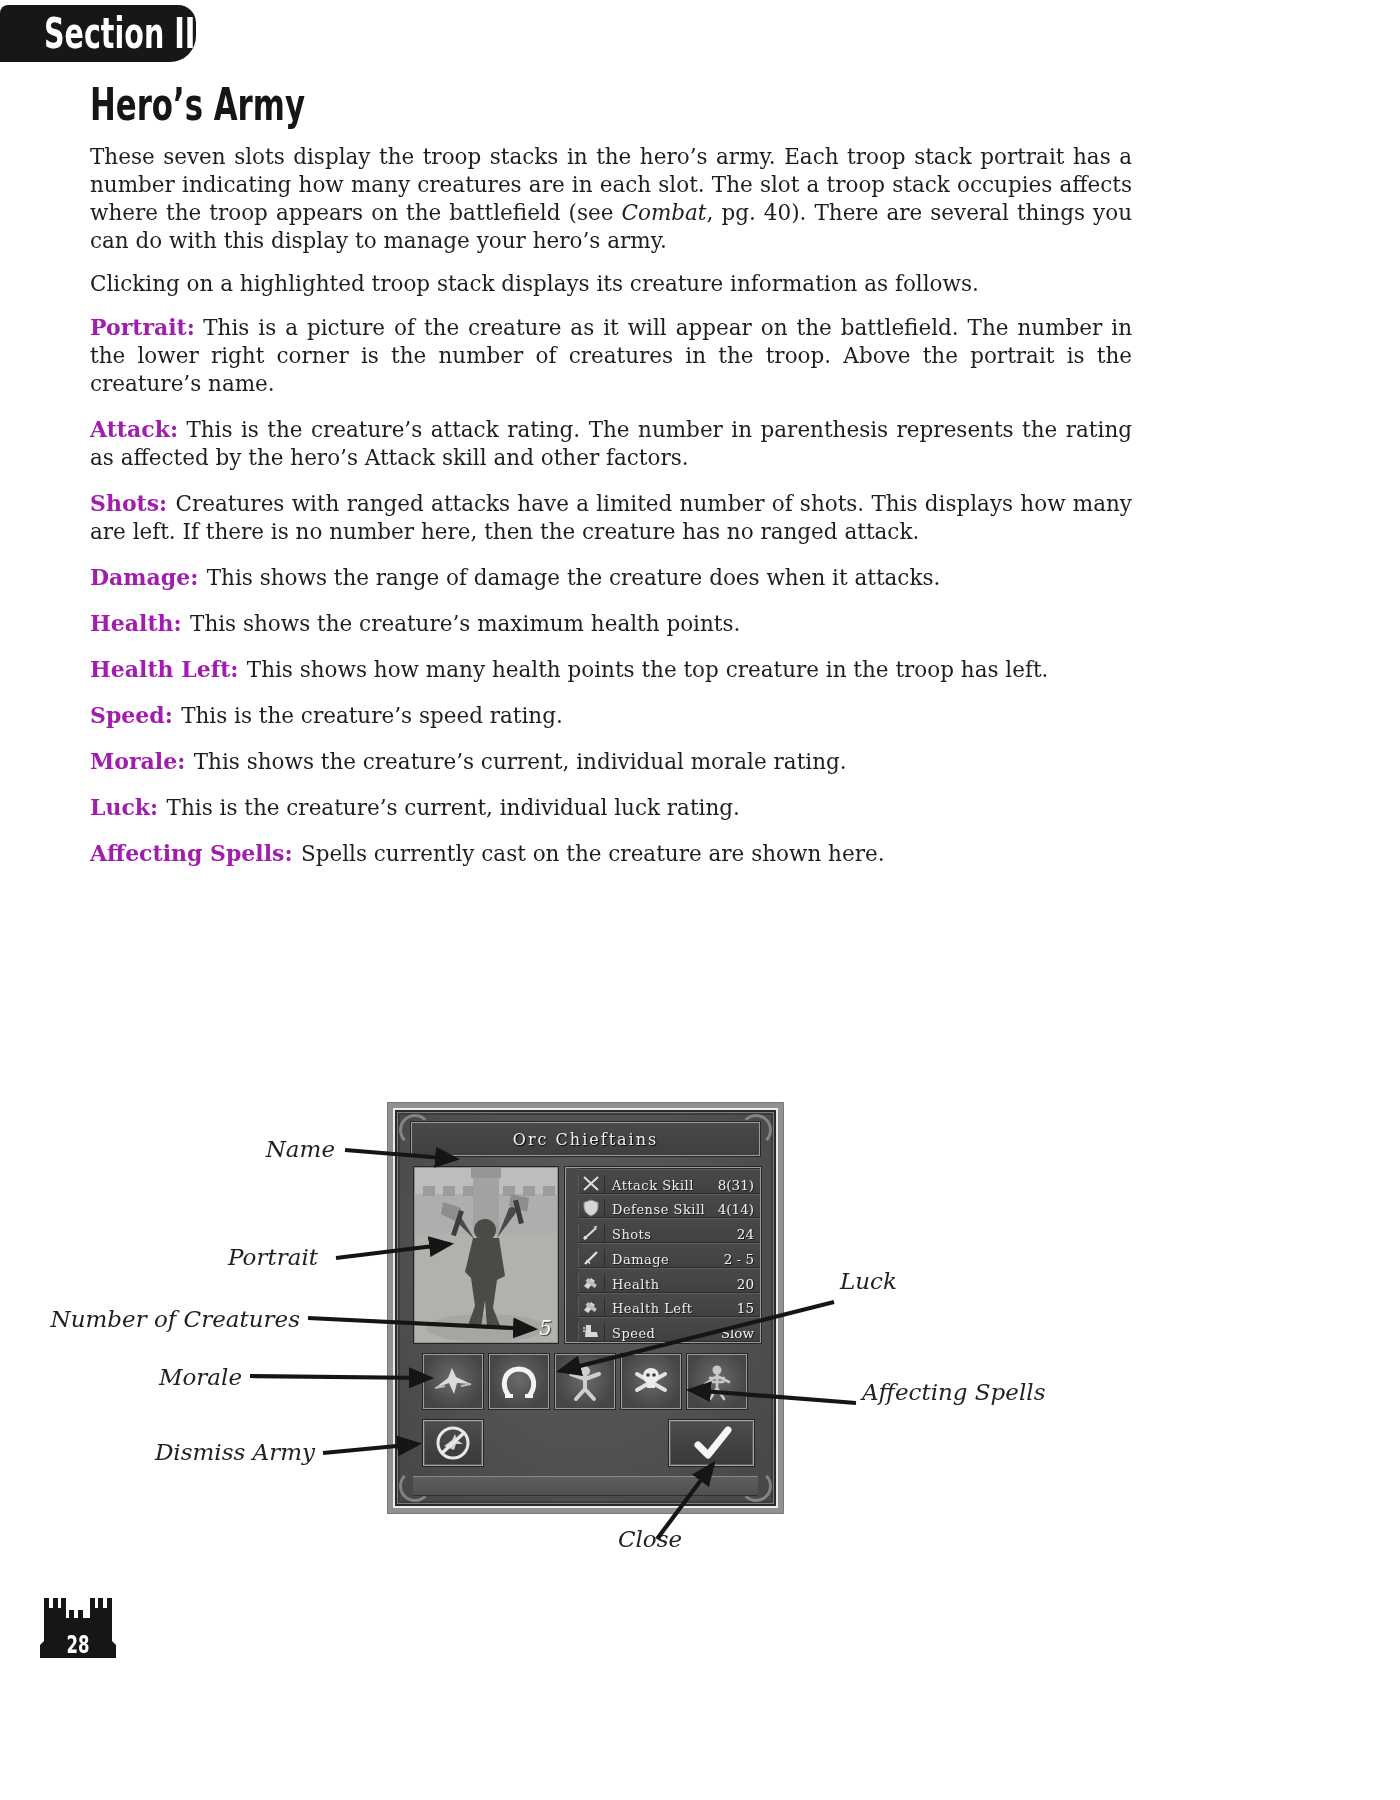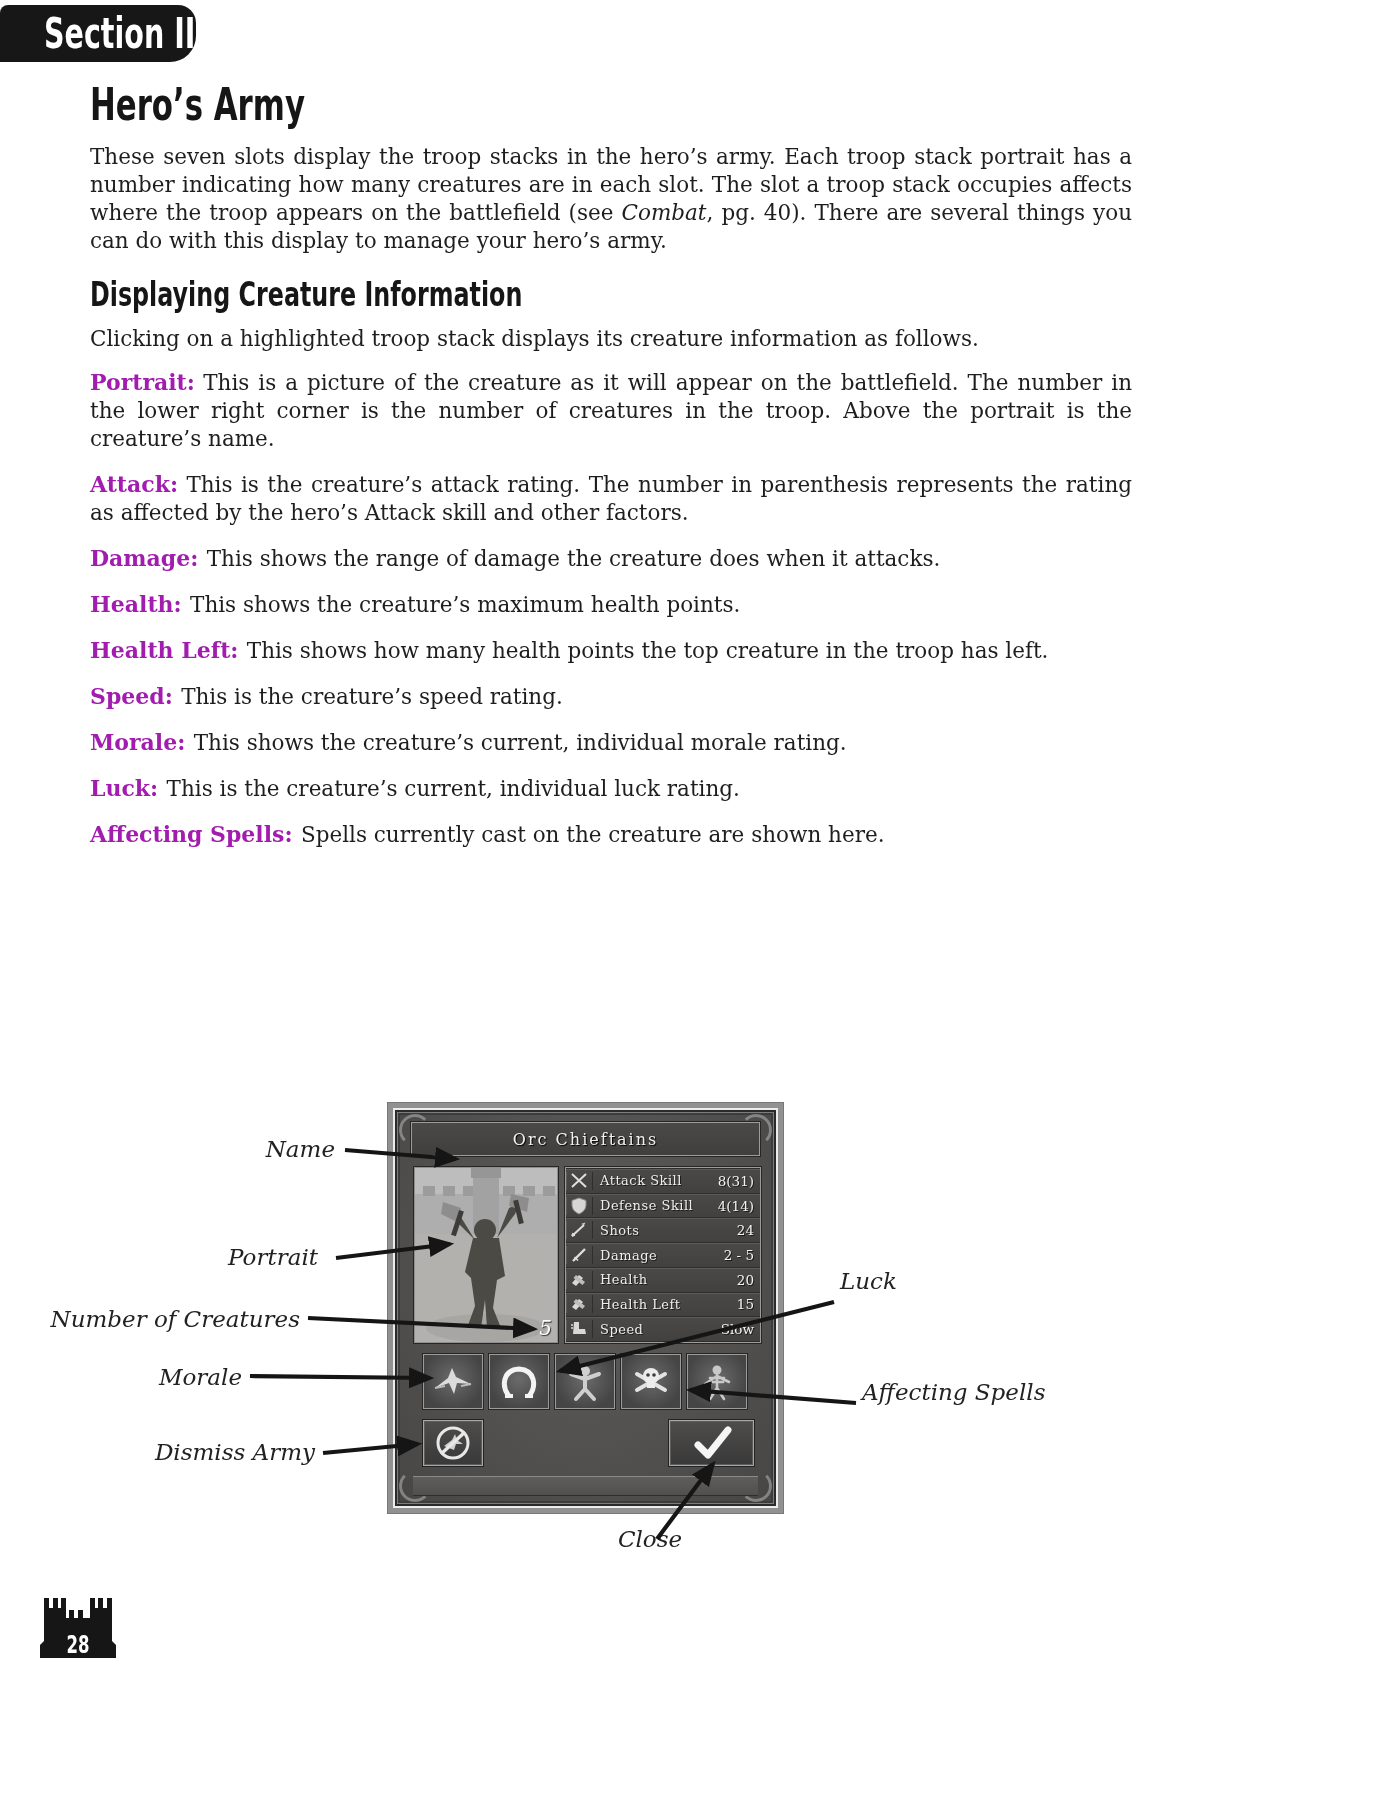--- a/index.html
+++ b/index.html
@@ -70,23 +70,24 @@
   .portrait svg{display:block;}
   .stack-count{
     position:absolute;right:5px;bottom:2px;color:#fdfdfd;font-style:italic;
     font-size:20px;text-shadow:1px 1px 1px #333;
   }
   .stats{
     position:absolute;left:168px;top:55px;right:13px;height:176px;
     display:flex;flex-direction:column;
   }
   .stat-row{
-    flex:1;display:flex;align-items:center;
+    flex:1;display:flex;align-items:flex-end;
     border-bottom:1px solid #2e2e2e;box-shadow:inset 0 1px 0 rgba(255,255,255,.10);
     background:linear-gradient(#4a4948,#424140);
+    margin-left:12px;
   }
   .stat-row:first-child{border-top:1px solid #2e2e2e;}
   .stat-icon{
     width:26px;display:flex;align-items:center;justify-content:center;
     border-right:1px solid #2e2e2e;box-shadow:1px 0 0 rgba(255,255,255,.12) inset;
   }
   .stat-label{
     flex:1;display:flex;align-items:center;padding-left:7px;
     color:#eeeeee;font-size:13px;letter-spacing:.5px;text-shadow:1px 1px 0 #1a1a1a;
   }
@@ -130,26 +131,26 @@
 
 <div class="section-tab">
   <span>Section II</span>
 </div>
 
 <div class="content">
   <h1><span>Hero’s Army</span></h1>
 
   <p class="body"><span>These seven slots display the troop stacks in the hero’s army. Each troop stack portrait has a number indicating how many creatures are in each slot. The slot a troop stack occupies affects where the troop appears on the battlefield (see </span><span class="emph">Combat</span><span>, pg. 40). There are several things you can do with this display to manage your hero’s army.</span></p>
 
-  <h2><span>Displaying Creature Information</span></h2>
 
   <p class="body">Clicking on a highlighted troop stack displays its creature information as follows.</p>
 
   <p class="def"><b>Portrait:</b><span>This is a picture of the creature as it will appear on the battlefield. The number in the lower right corner is the number of creatures in the troop. Above the portrait is the creature’s name.</span></p>
   <p class="def"><b>Attack:</b><span>This is the creature’s attack rating. The number in parenthesis represents the rating as affected by the hero’s Attack skill and other factors.</span></p>
+  <p class="def"><b>Shots:</b><span>Creatures with ranged attacks have a limited number of shots. This displays how many are left. If there is no number here, then the creature has no ranged attack.</span></p>
   <p class="def"><b>Damage:</b><span>This shows the range of damage the creature does when it attacks.</span></p>
   <p class="def"><b>Health:</b><span>This shows the creature’s maximum health points.</span></p>
   <p class="def"><b>Health Left:</b><span>This shows how many health points the top creature in the troop has left.</span></p>
   <p class="def"><b>Speed:</b><span>This is the creature’s speed rating.</span></p>
   <p class="def"><b>Morale:</b><span>This shows the creature’s current, individual morale rating.</span></p>
   <p class="def"><b>Luck:</b><span>This is the creature’s current, individual luck rating.</span></p>
   <p class="def"><b>Affecting Spells:</b><span>Spells currently cast on the creature are shown here.</span></p>
 </div>
 
 <div class="figure">

